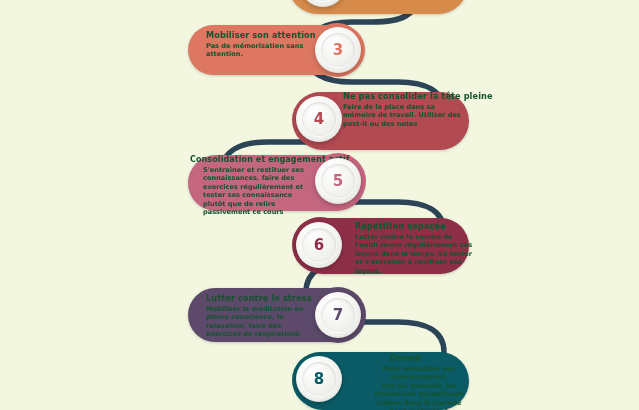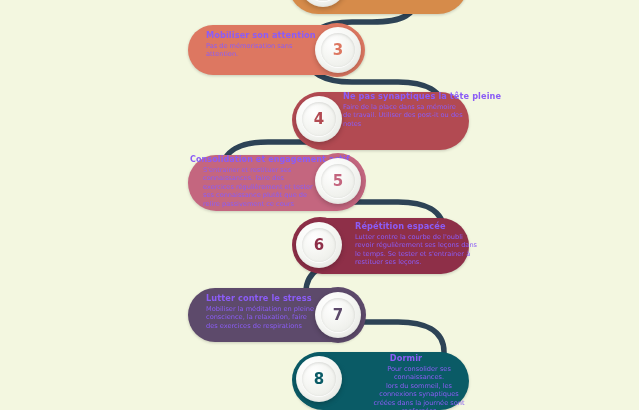--- a/index.html
+++ b/index.html
@@ -18,35 +18,35 @@
 
   .pill{
     position:absolute;
     border-radius:40px;
     box-sizing:border-box;
     box-shadow:0 1px 3px rgba(0,0,0,.18);
   }
 
   .txt{
     position:absolute;
-    color:#8b5cf6;
+    color:#14532d;
     z-index:4;
   }
   .title{
     font-size:8.2px;
     font-weight:bold;
     letter-spacing:.1px;
     line-height:11px;
     margin:0 0 1px 0;
     white-space:nowrap;
   }
   .desc{
     font-size:6.6px;
     line-height:8.4px;
-    font-weight:normal;
+    font-weight:bold;
     margin:0;
   }
 
   
   .medallion{
     position:absolute;
     border-radius:50%;
     background:radial-gradient(circle at 34% 28%,#ffffff 0%,#f6f7f4 45%,#e3e5e0 100%);
     box-shadow:0 2px 5px rgba(0,0,0,.22), inset 0 -1px 2px rgba(0,0,0,.05);
     z-index:5;
@@ -127,21 +127,21 @@
   </div>
 
   <div class="step">
     <div class="pill" style="left:294px;top:92px;width:175px;height:58px;background:#b24a52;"></div>
     <div class="halo" style="left:292px;top:92px;width:56px;height:56px;background:#b24a52;"></div>
     <div class="medallion" style="left:296px;top:96px;width:46px;height:46px;">
       <div class="ring" style="left:6px;top:6px;width:34px;height:34px;"></div>
       <div class="num" style="color:#b24a52;">4</div>
     </div>
     <div class="txt" style="left:343px;top:91px;width:122px;">
-      <p class="title">Ne pas synaptiques la tête pleine</p>
+      <p class="title">Ne pas consolider la tête pleine</p>
       <p class="desc">Faire de la place dans sa mémoire de travail. Utiliser des post-it ou des notes</p>
     </div>
   </div>
 
   <div class="step">
     <div class="pill" style="left:188px;top:155px;width:177px;height:56px;background:#c4667f;"></div>
     <div class="halo" style="left:310px;top:153px;width:56px;height:56px;background:#c4667f;"></div>
     <div class="medallion" style="left:315px;top:158px;width:46px;height:46px;">
       <div class="ring" style="left:6px;top:6px;width:34px;height:34px;"></div>
       <div class="num" style="color:#c4667f;">5</div>

